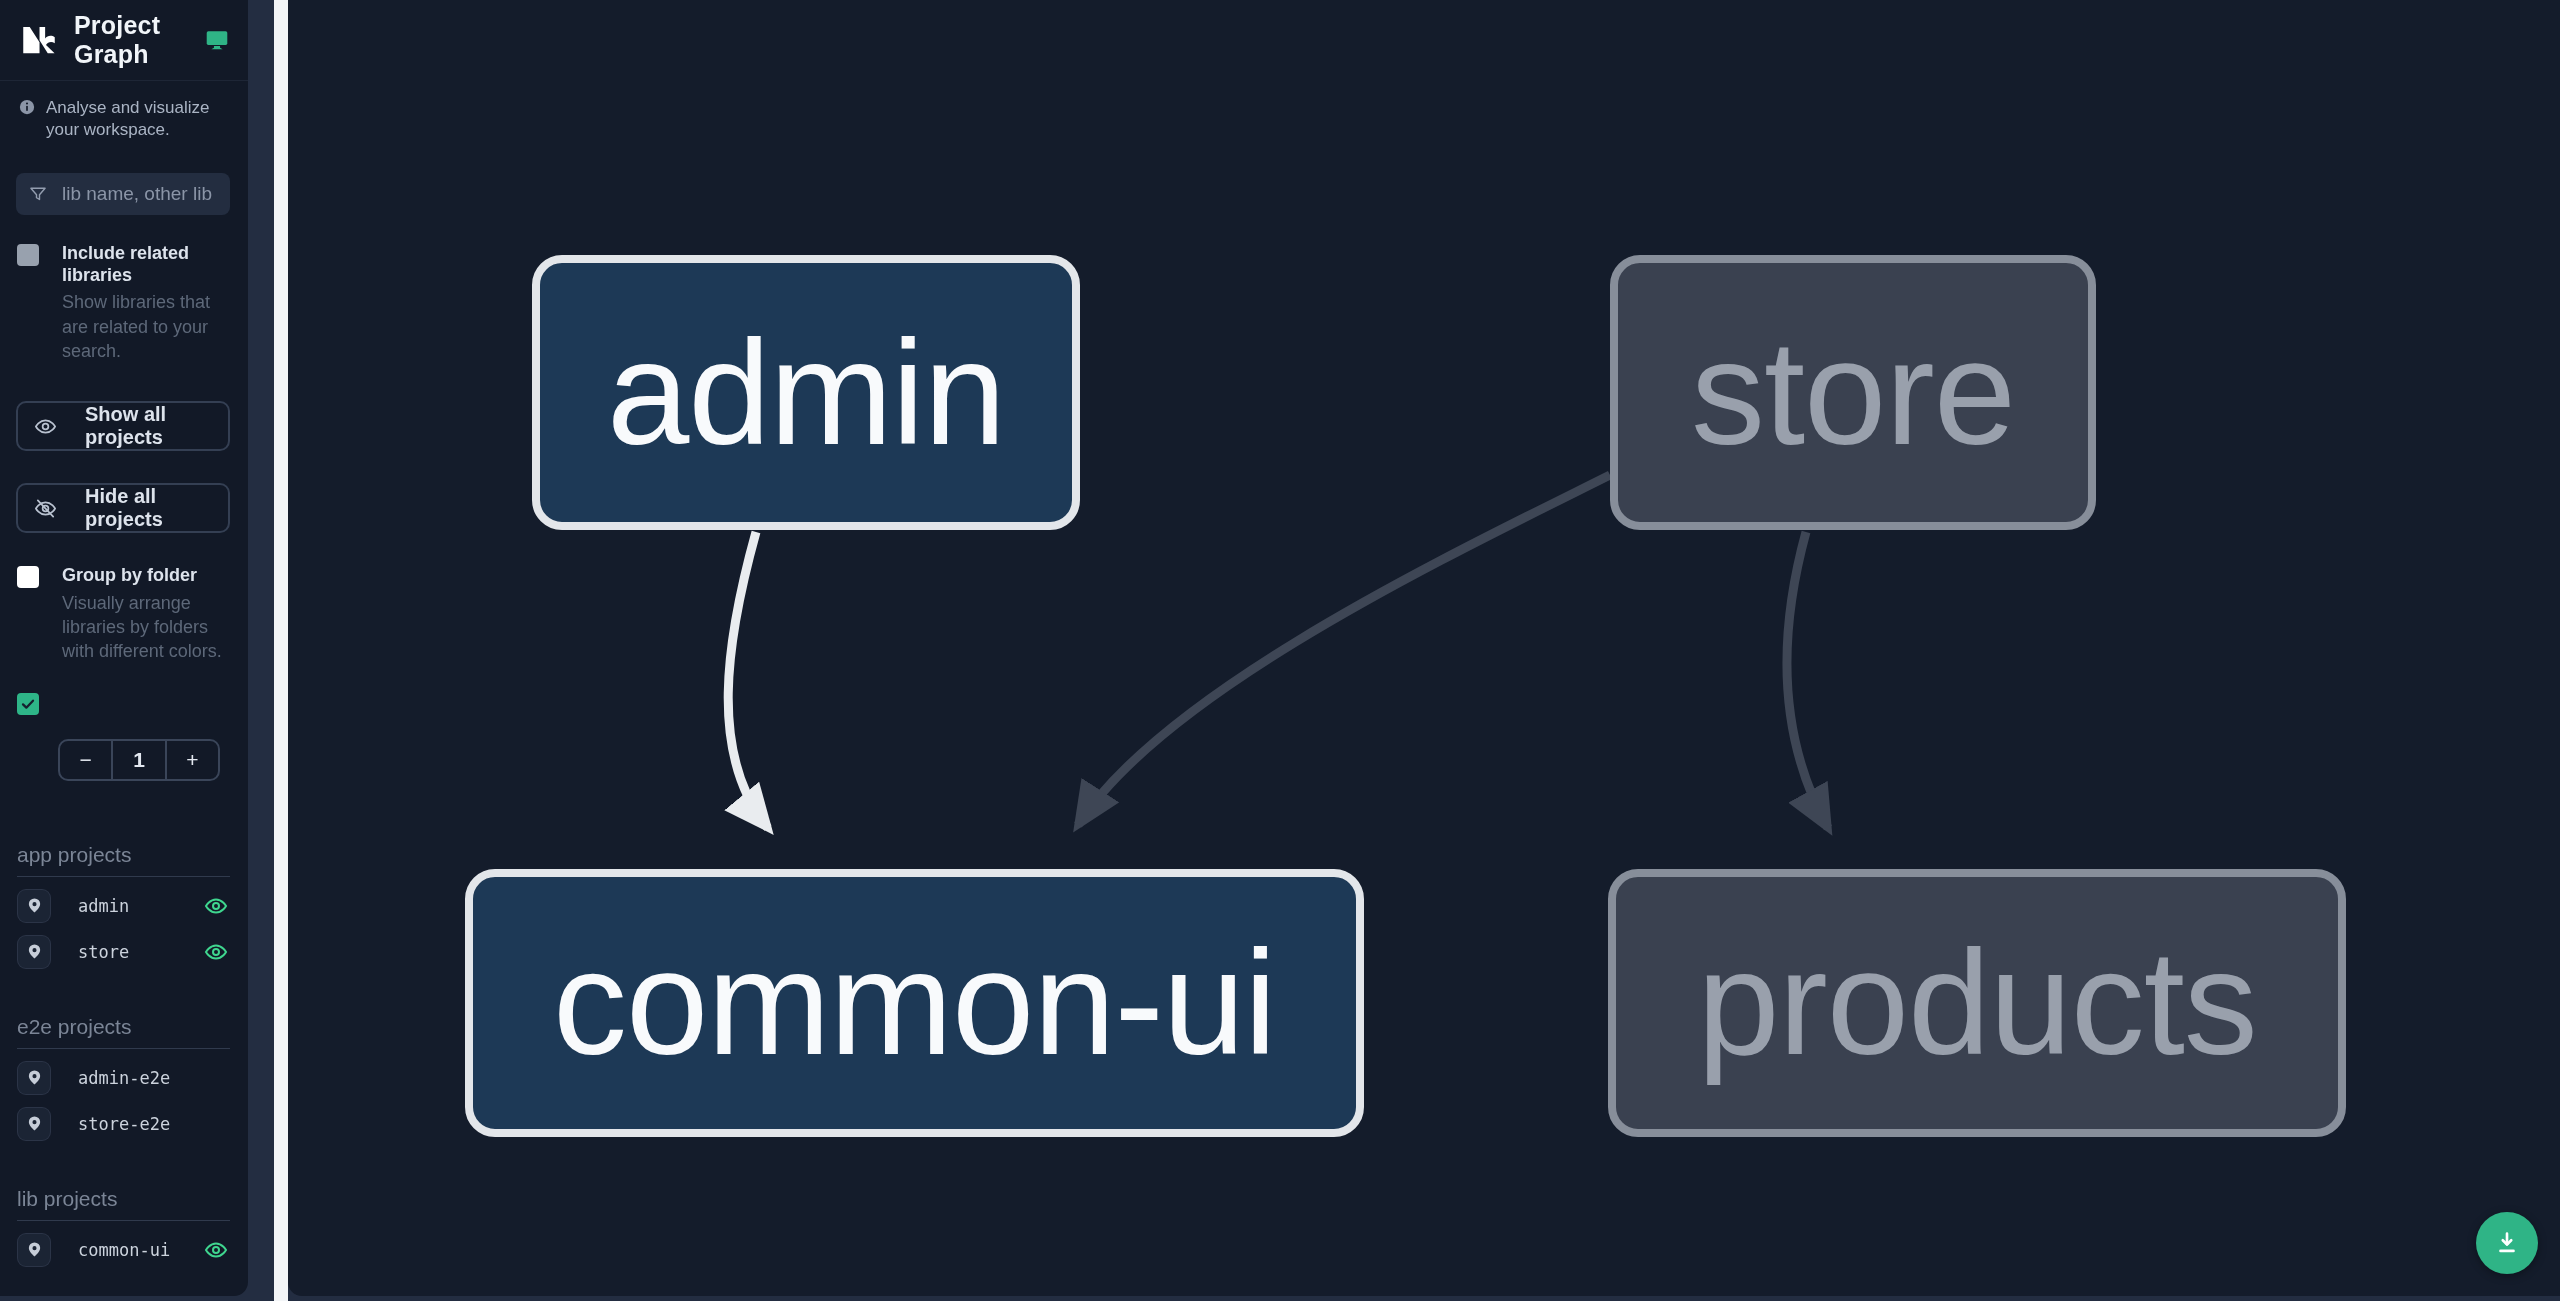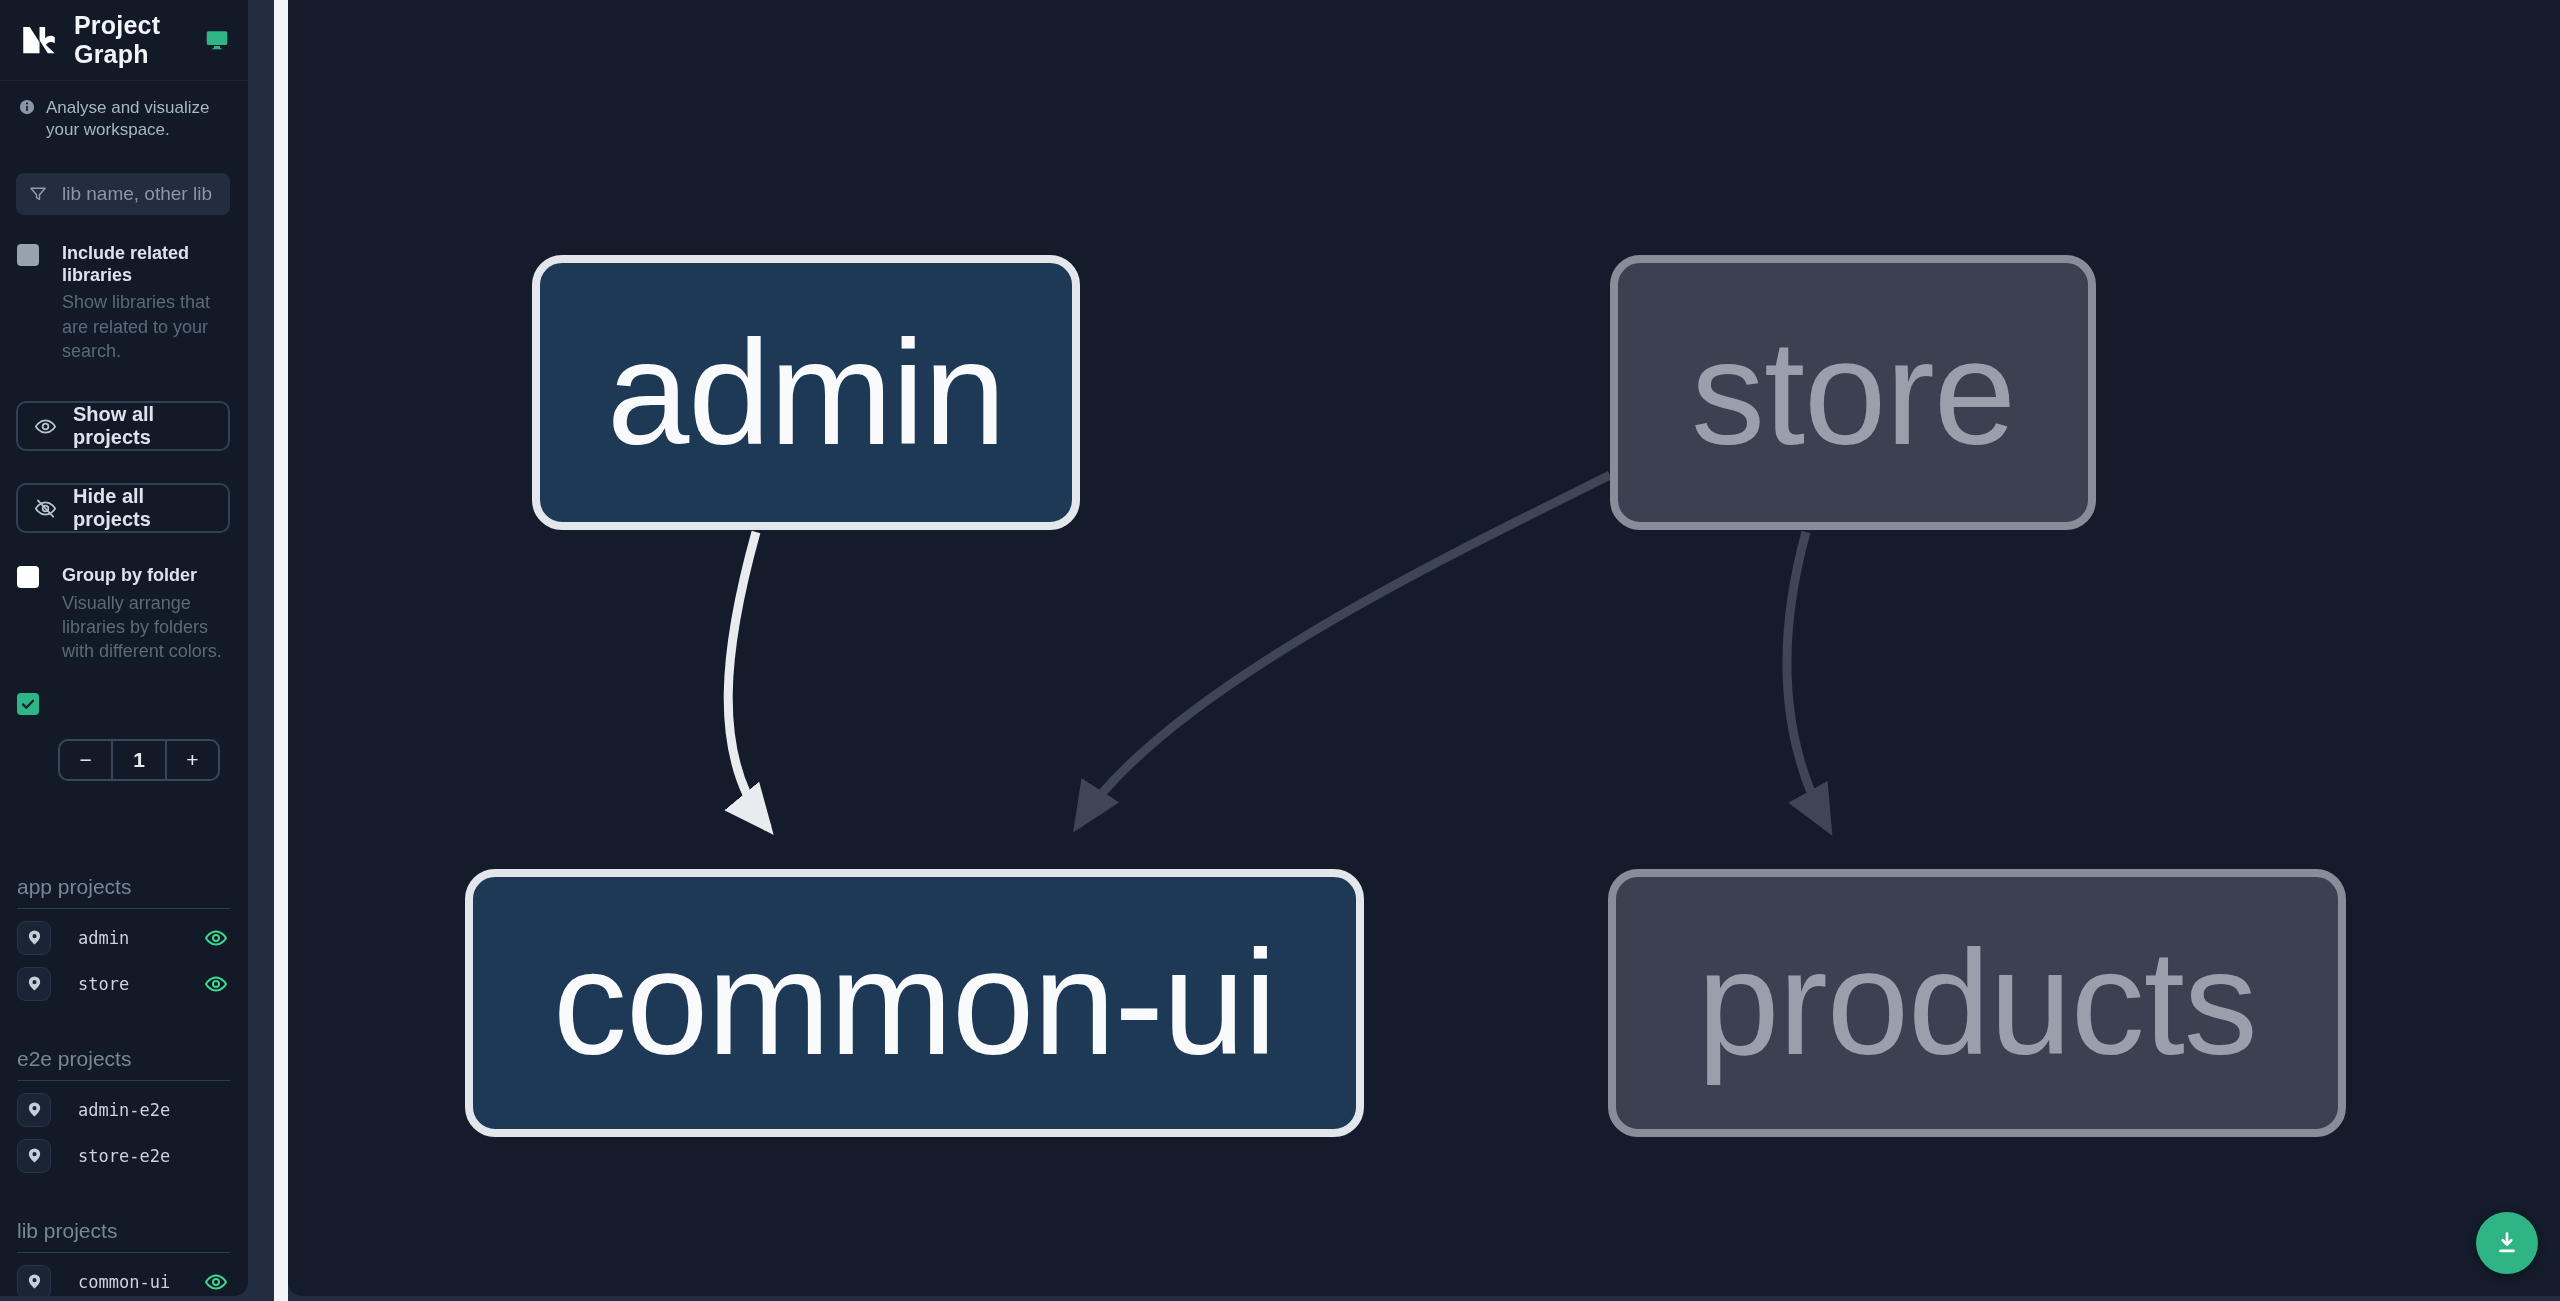--- a/index.html
+++ b/index.html
@@ -29,37 +29,37 @@
   .chk-row{display:flex;align-items:flex-start;margin:28px 18px 0 17px;gap:0;}
   .chk-box{width:22px;height:22px;border-radius:4px;flex:0 0 auto;margin-top:1px;}
   .chk-box.gray{background:#98a1ae;}
   .chk-box.white{background:#ffffff;}
   .chk-box.green{background:#2eb588;display:flex;align-items:center;justify-content:center;}
   .chk-box.green svg{width:16px;height:16px;}
   .chk-text{margin-left:23px;}
   .chk-label{color:#dde3ec;font-size:18px;font-weight:700;line-height:1.2;}
   .chk-desc{color:#5d6879;font-size:18px;line-height:1.35;margin-top:4px;max-width:200px;}
 
-  .sb-btn{display:flex;align-items:center;gap:16px;margin:0 18px 0 16px;height:46px;
+  .sb-btn{display:flex;align-items:center;gap:28px;margin:0 18px 0 16px;height:46px;
           border:2px solid #343f53;border-radius:10px;padding:0 16px;cursor:pointer;
           background:transparent;color:#dde3ec;}
   .sb-btn.first{margin-top:38px;}
   .sb-btn + .sb-btn{margin-top:32px;}
   .sb-btn .eye-icon,.sb-btn .eye-off-icon{width:23px;height:23px;color:#b9c2d0;flex:0 0 auto;}
   .sb-btn-label{font-size:20px;font-weight:700;}
 
   .stepper{display:flex;margin:24px 0 0 58px;width:158px;height:38px;
            border:2px solid #3a4559;border-radius:10px;overflow:hidden;}
   .stepper>div{flex:1;display:flex;align-items:center;justify-content:center;
                color:#e3e8f0;font-size:21px;cursor:pointer;}
   .stepper .st-val{border-left:2px solid #3a4559;border-right:2px solid #3a4559;
                    font-weight:700;cursor:default;}
 
   .sb-section{margin:0 18px 0 17px;}
-  .sb-section.first{margin-top:94px;}
+  .sb-section.first{margin-top:62px;}
   .sb-section.later{margin-top:46px;}
   .sb-section-title{color:#76markdown;color:#7b8596;font-size:21px;padding-bottom:9px;
                     border-bottom:1px solid #303a4d;}
   .proj-row{display:flex;align-items:center;margin-top:12px;height:34px;}
   .proj-focus-btn{width:32px;height:32px;border:1.5px solid #36415596;border-radius:9px;
                   background:#1b2434;display:flex;align-items:center;justify-content:center;
                   cursor:pointer;flex:0 0 auto;}
   .pin-icon{width:17px;height:17px;color:#c6cdd8;}
   .proj-name{margin-left:27px;color:#ccd3dd;font-size:17px;
              font-family:"DejaVu Sans Mono",monospace;flex:1;}

